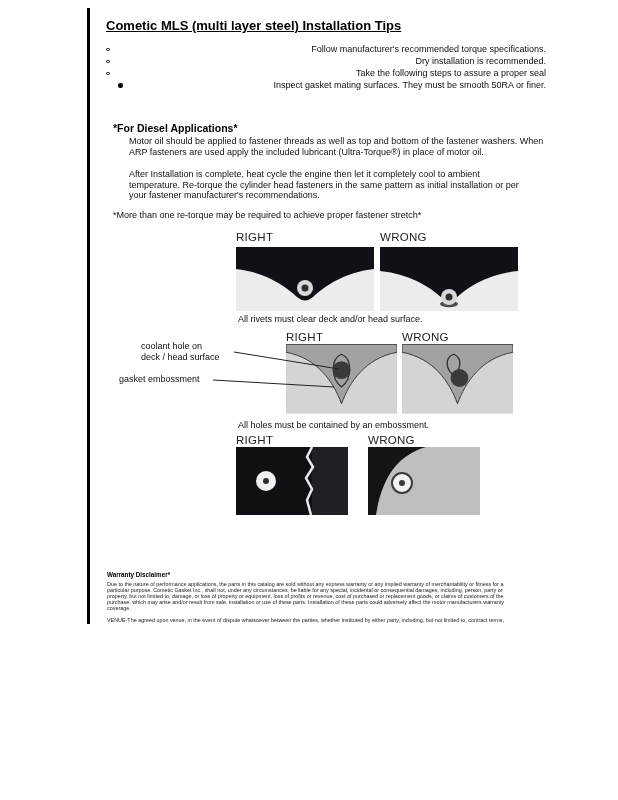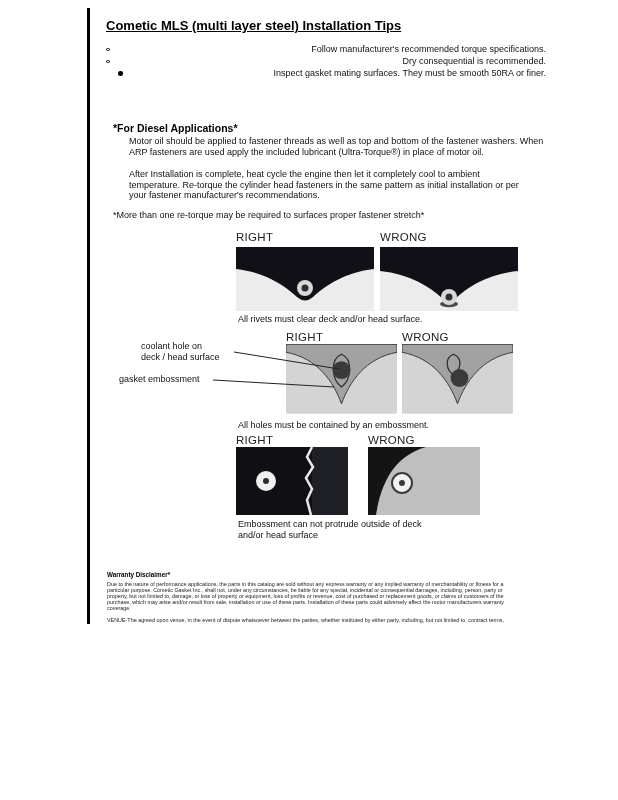--- a/index.html
+++ b/index.html
@@ -50,32 +50,36 @@
 
   <h1 class="title">Cometic MLS (multi layer steel) Installation Tips</h1>
 
   <ul class="tips">
     <li class="tip">
       <span class="bullet-o"></span>
       <span>Follow manufacturer's recommended torque specifications.</span>
     </li>
     <li class="tip">
       <span class="bullet-o"></span>
-      <span>Dry consequential is recommended.</span>
+      <span>Dry installation is recommended.</span>
+    </li>
+    <li class="tip">
+      <span class="bullet-o"></span>
+      <span>Take the following steps to assure a proper seal</span>
     </li>
     <li class="tip sub">
       <span class="bullet-f"></span>
       <span>Inspect gasket mating surfaces.  They must be smooth 50RA or finer.</span>
     </li>
   </ul>
 
   <div class="diesel-h">*For Diesel Applications*</div>
   <p class="para" id="para1">Motor oil should be applied to fastener threads as well as top and bottom of the fastener washers. When ARP fasteners are used apply the included lubricant (Ultra-Torque®) in place of motor oil.</p>
   <p class="para" id="para2">After Installation is complete, heat cycle the engine then let it completely cool to ambient temperature. Re-torque the cylinder head fasteners in the same pattern as initial installation or per your fastener manufacturer's recommendations.</p>
-  <div class="note">*More than one re-torque may be required to surfaces proper fastener stretch*</div>
+  <div class="note">*More than one re-torque may be required to achieve proper fastener stretch*</div>
 
   <div class="dg-h" style="left:236px; top:231px; width:138px;">RIGHT</div>
   <div class="dg-h" style="left:380px; top:231px; width:138px;">WRONG</div>
 
   <svg class="dg-img" style="left:236px; top:247px;" width="138" height="64" viewBox="0 0 138 64">
     <rect width="138" height="64" fill="#101016"></rect>
     <path d="M0,22 C28,25 48,38 61,50 Q69,57 77,50 C90,38 110,25 138,22 L138,64 L0,64 Z" fill="#ececec"></path>
     <circle cx="69" cy="41" r="8" fill="#d8d8d8"></circle>
     <circle cx="69" cy="41" r="3.5" fill="#2e2e2e"></circle>
   </svg>
@@ -116,21 +120,20 @@
     <path d="M76,0 L71,10 L77,20 L70,31 L76,42 L71,53 L75,68" fill="none" stroke="#e8e8e8" stroke-width="2.5"></path>
     <circle cx="30" cy="34" r="10" fill="#f0f0f0"></circle>
     <circle cx="30" cy="34" r="3" fill="#2b2b2b"></circle>
   </svg>
   <svg class="dg-img" style="left:368px; top:447px;" width="112" height="68" viewBox="0 0 112 68">
     <rect width="112" height="68" fill="#bfbfbf"></rect>
     <path d="M0,0 L58,0 C30,8 14,30 8,68 L0,68 Z" fill="#141414"></path>
     <circle cx="34" cy="36" r="10" fill="#f2f2f2" stroke="#3a3a3a" stroke-width="2"></circle>
     <circle cx="34" cy="36" r="3" fill="#3a3a3a"></circle>
   </svg>
-  <div class="dg-cap" style="left:238px; top:519px; width:195px;">Embossment can not protrude outside of deck and/or head surface</div>
 
   <svg class="overlay">
     <line x1="234" y1="352" x2="339" y2="369" stroke="#222" stroke-width="1"></line>
     <line x1="213" y1="380" x2="334" y2="387" stroke="#222" stroke-width="1"></line>
   </svg>
 
   <div class="disc">
     <div class="disc-h">Warranty Disclaimer*</div>
     <p>Due to the nature of performance applications, the parts in this catalog are sold without any express warranty or any implied warranty of merchantability or fitness for a particular purpose.  Cometic Gasket Inc., shall not, under any circumstances, be liable for any special, incidental or consequential damages, including, person, party or property, but not limited to, damage, or loss of property or equipment, loss of profits or revenue, cost of purchased or replacement goods, or claims of customers of the purchase, which may arise and/or result from sale, installation or use of these parts.  Installation of these parts could adversely affect the motor manufacturers warranty coverage.</p>
     <p>VENUE-The agreed upon venue, in the event of dispute whatsoever between the parties, whether instituted by either party, including, but not limited to, contract terms, payment terms, delivery, type, defects, sufficiency of product, shall be the Court of Common Pleas, Lake County, Ohio or the Painesville Municipal Court, Lake County, Ohio, depending on the amount in controversy.

